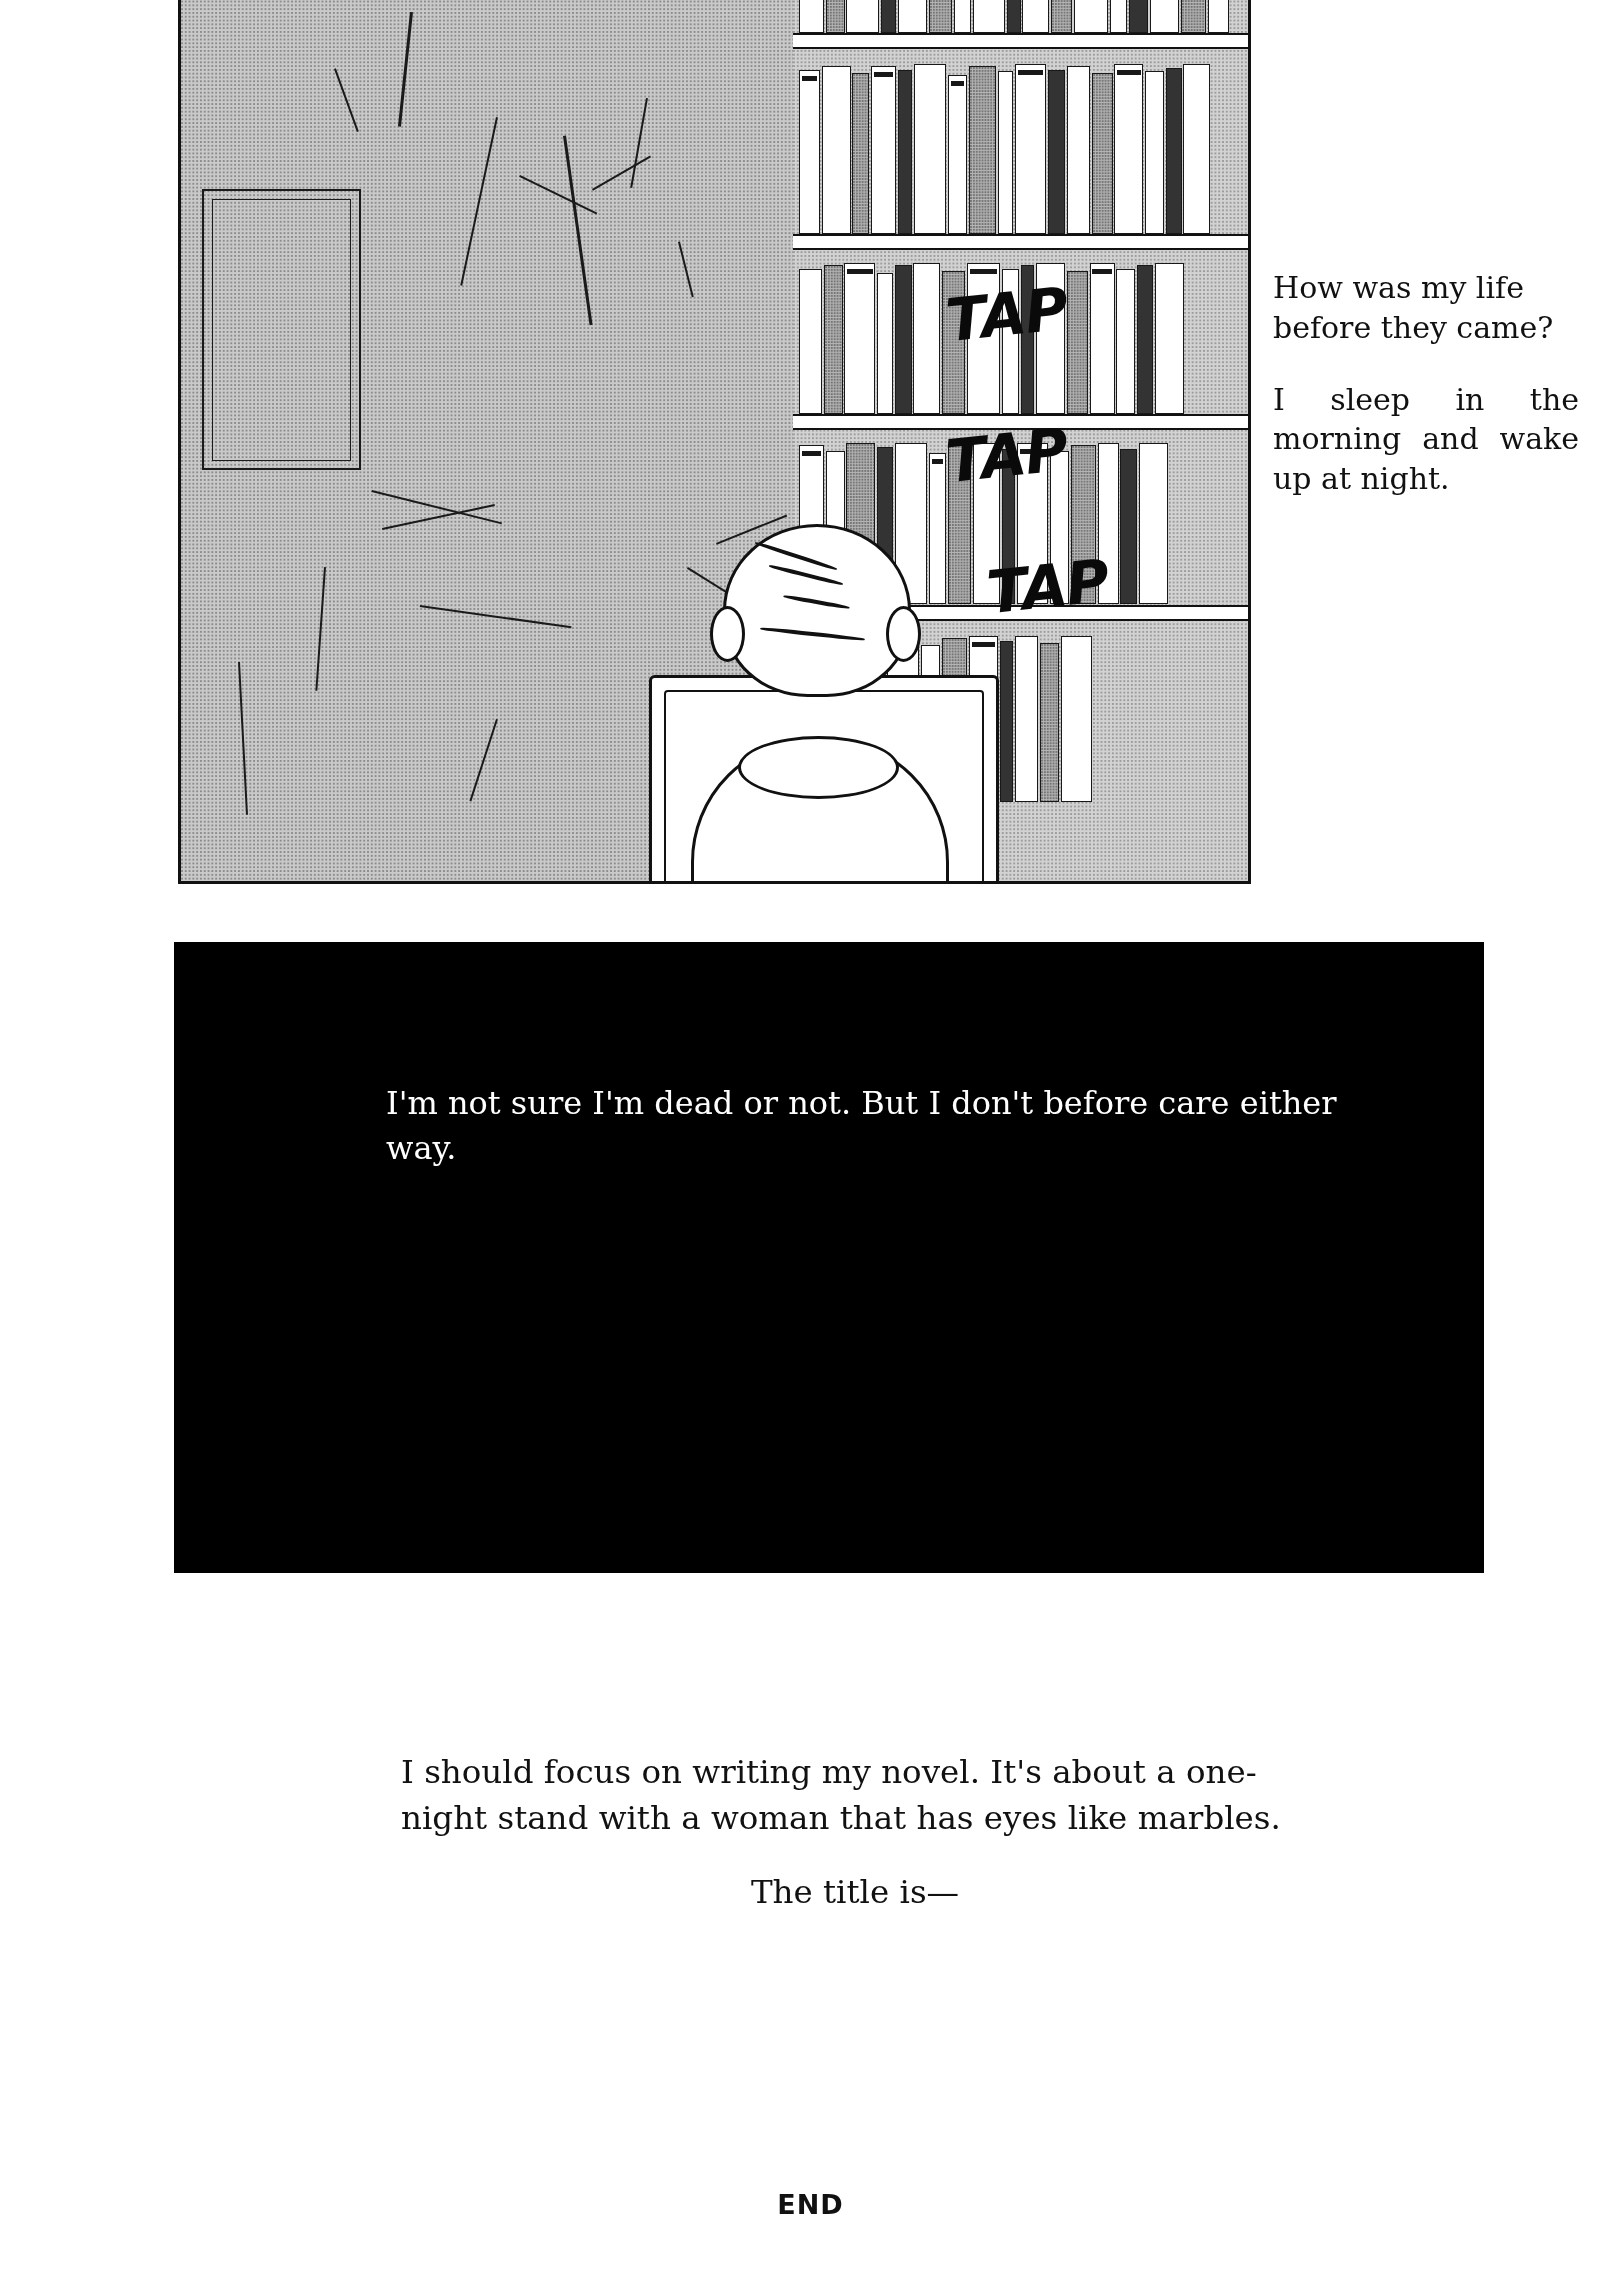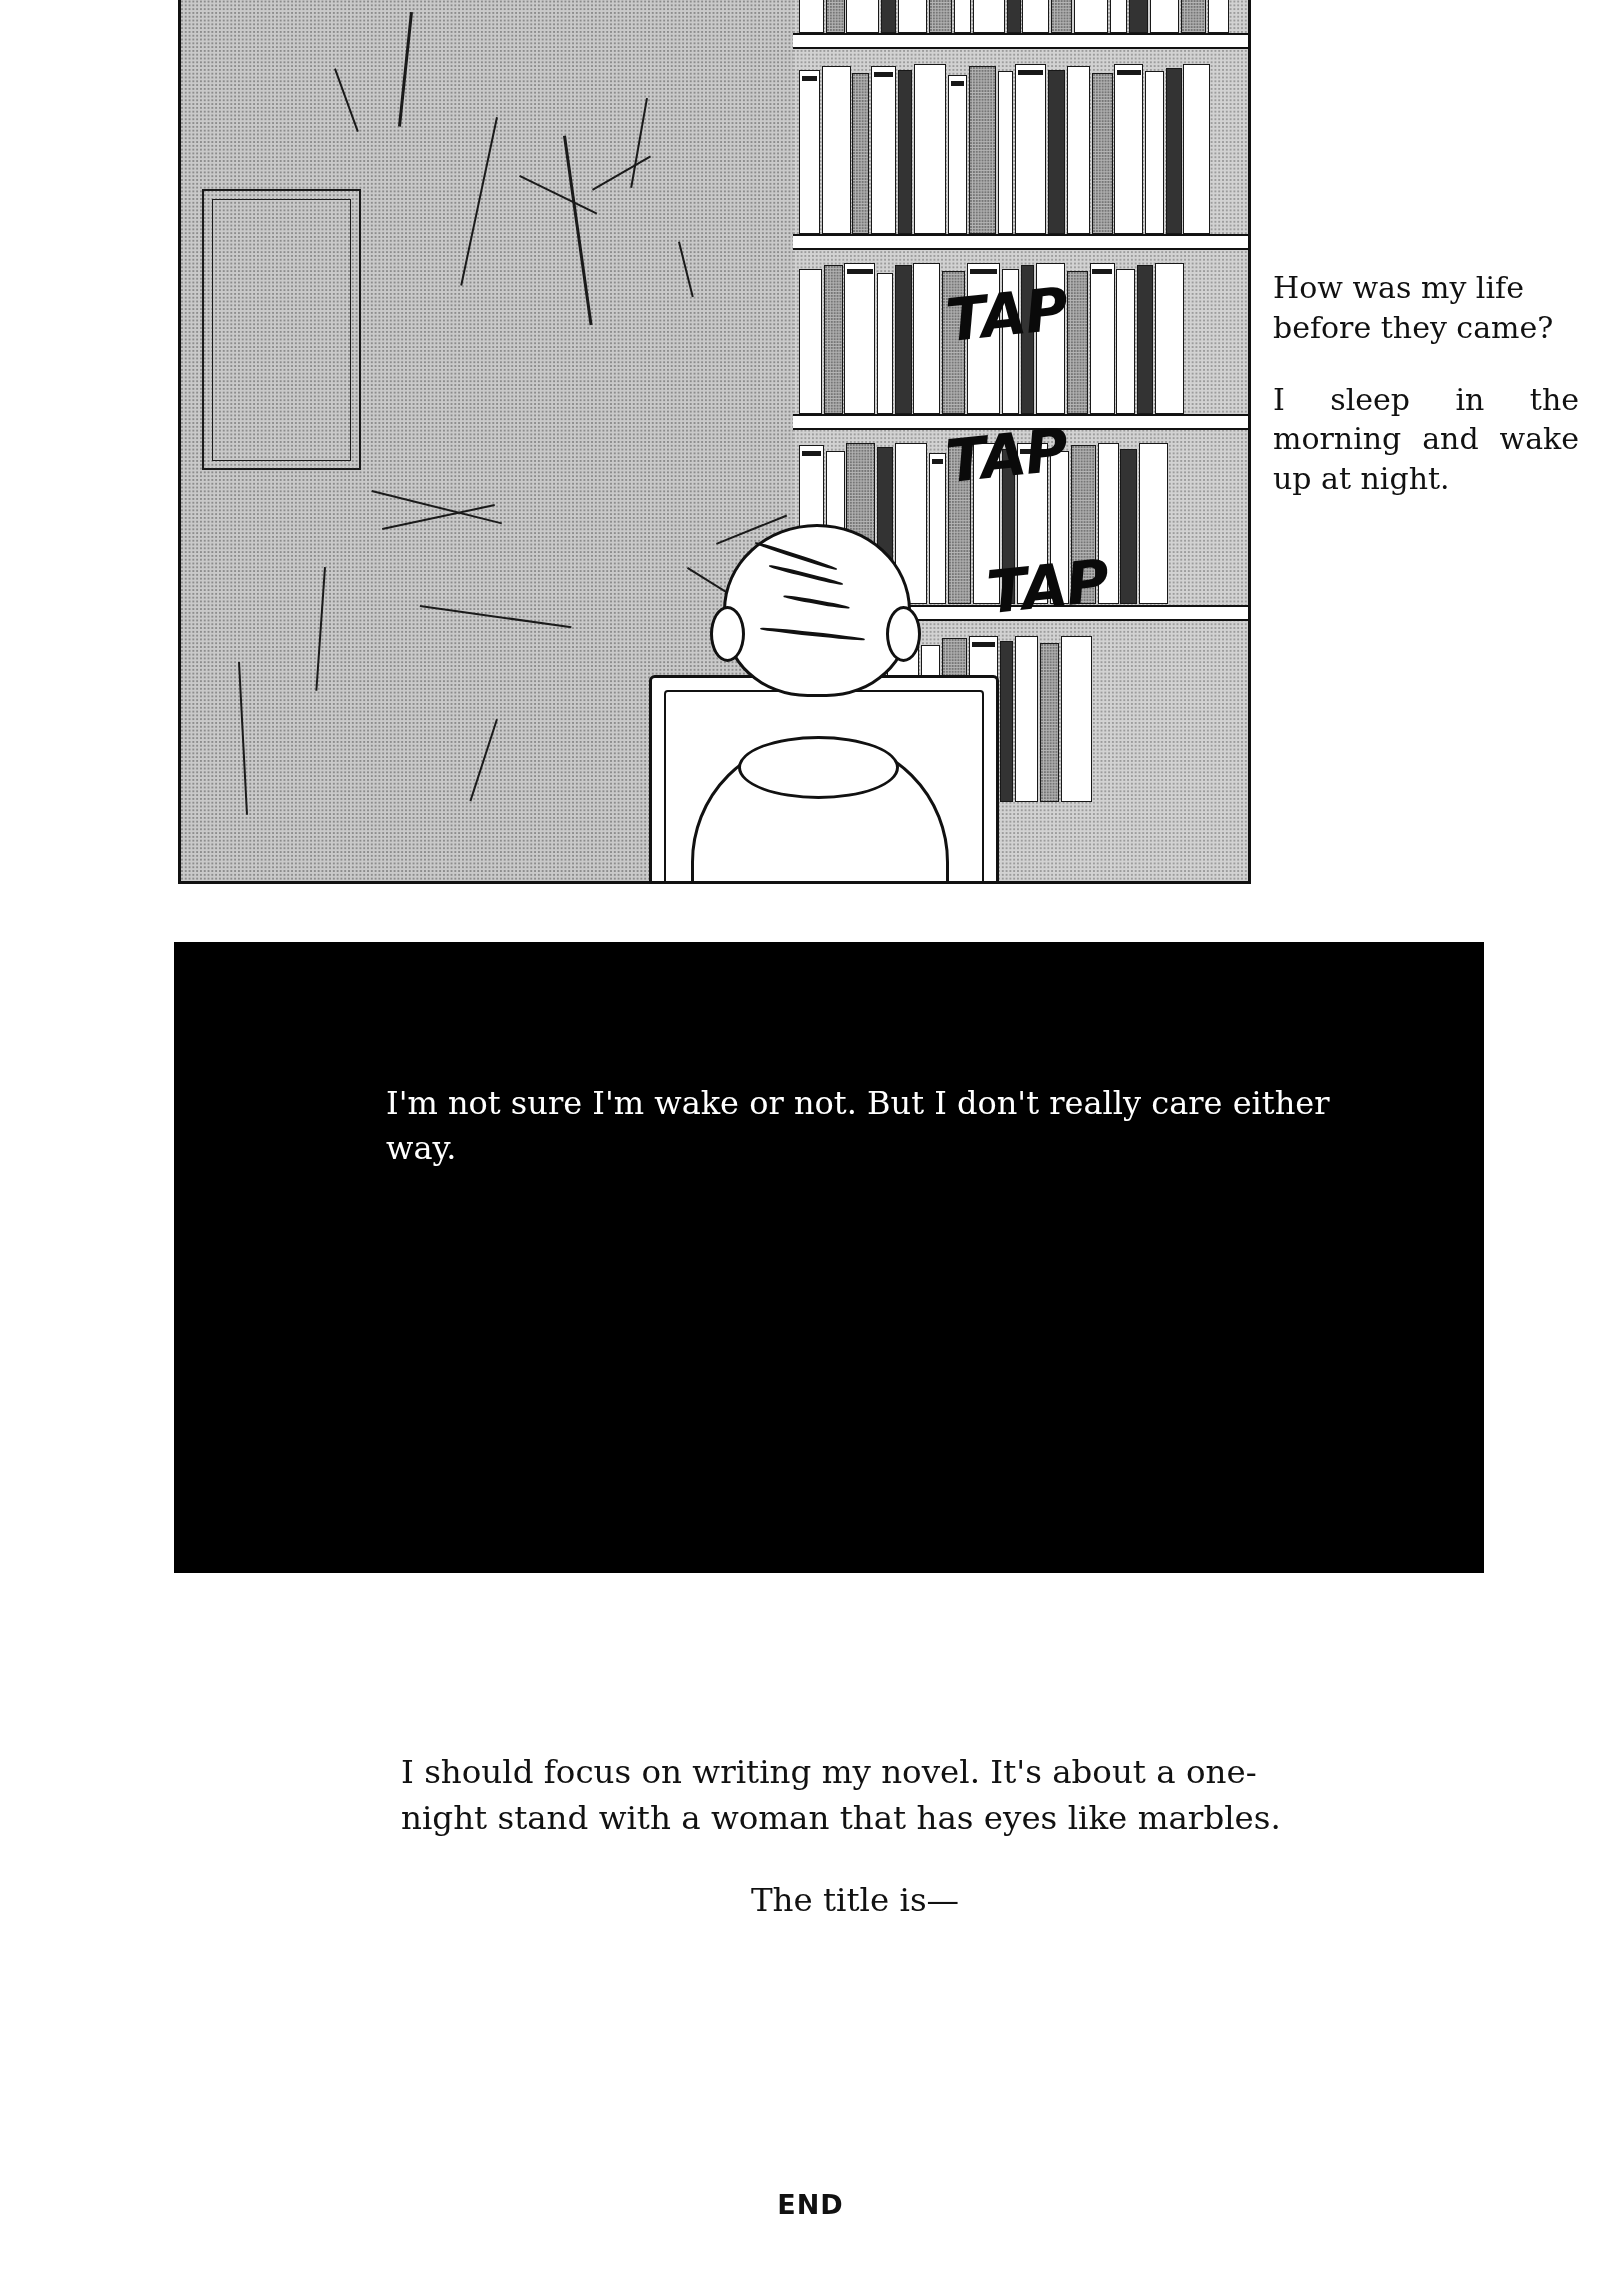--- a/index.html
+++ b/index.html
@@ -245,21 +245,21 @@
     left: 401px;
     top: 1749px;
     width: 908px;
     font-family: "DejaVu Serif", serif;
     font-size: 32.5px;
     line-height: 1.42;
     color: #111;
   }
   .closing p { margin: 0; }
   .closing .title-line {
-    margin-top: 36px;
+    margin-top: 28px;
     text-align: center;
   }
 
   .end-mark {
     position: absolute;
     left: 0;
     top: 2189px;
     width: 1621px;
     text-align: center;
     font-family: "DejaVu Sans", sans-serif;
@@ -447,21 +447,21 @@
     </div>
   </div>
 
   <div class="side-text">
     <p>How was my life before they came?</p>
     <p class="just">I sleep in the morning and wake up at night.</p>
   </div>
 
   <div class="panel-black">
     <div class="black-text">
-      <p>I'm not sure I'm wake or not. But I don't really care either way.</p>
+      <p>I'm not sure I'm dead or not. But I don't before care either way.</p>
     </div>
   </div>
 
   <div class="closing">
     <p>I should focus on writing my novel. It's about a one-night stand with a woman that has eyes like marbles.</p>
     <p class="title-line">The title is—</p>
   </div>
 
   <div class="end-mark">END</div>
 

